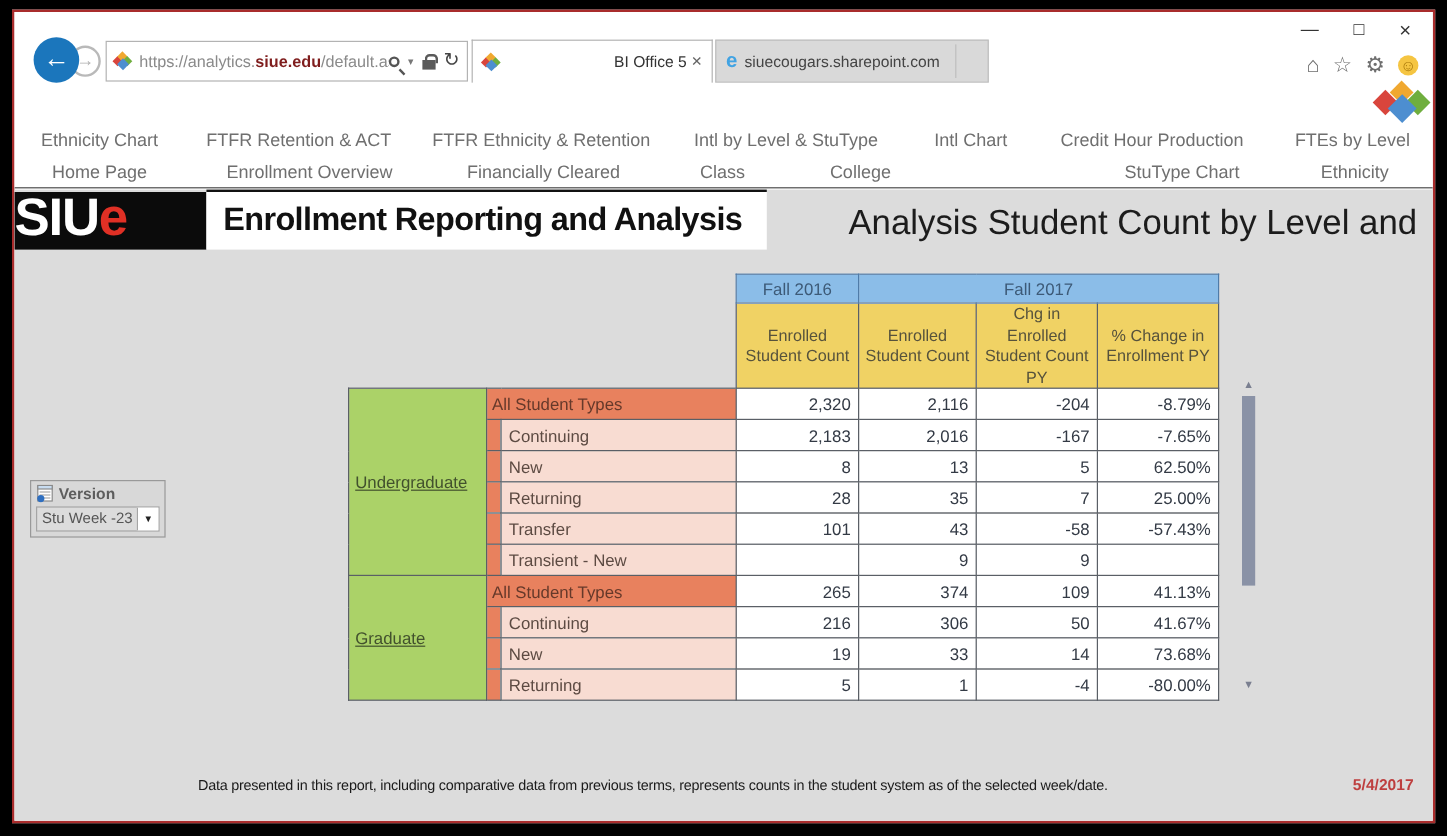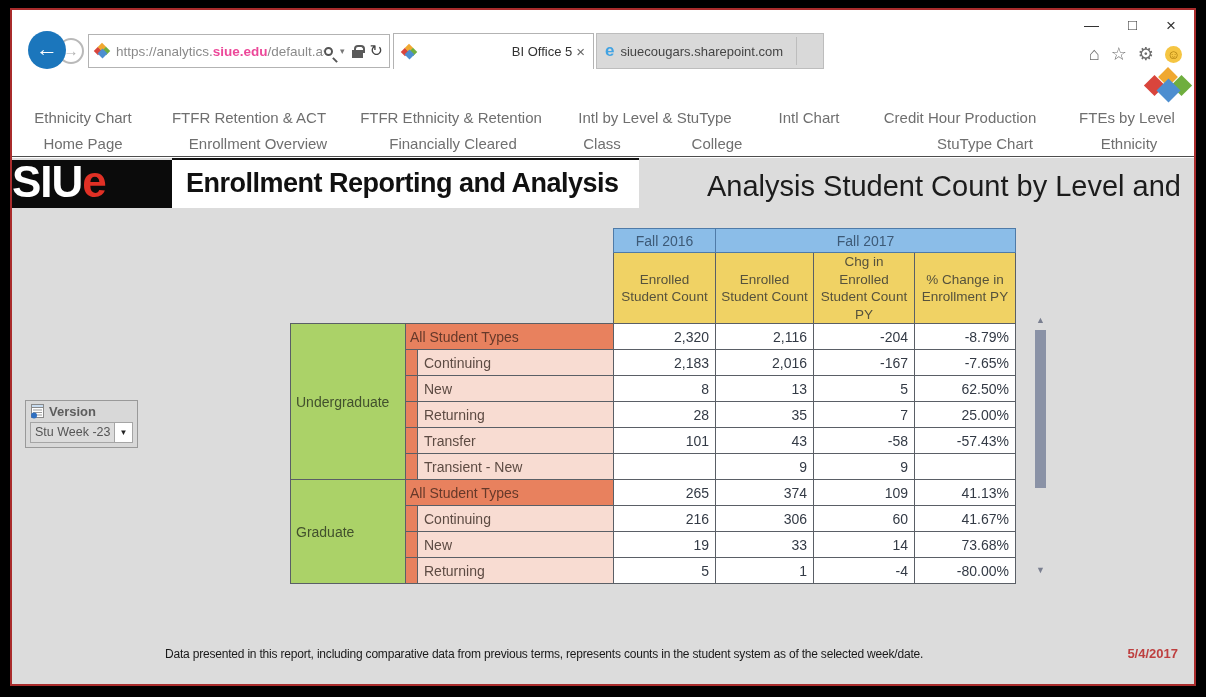--- a/index.html
+++ b/index.html
@@ -10,21 +10,21 @@
 
   
   .chrome { position:absolute; left:0; top:0; width:100%; height:59px; background:#fff; }
   .back-btn { position:absolute; left:16px; top:21px; width:38px; height:38px; border-radius:50%;
               background:#1b76bc; color:#fff; font-size:22px; font-weight:bold; text-align:center; line-height:36px; z-index:3; }
   .fwd-btn { position:absolute; left:46px; top:28px; width:26px; height:26px; border-radius:50%;
              background:#fff; border:2px solid #b9b9b9; color:#b0b0b0; font-size:15px; text-align:center; line-height:22px; }
   .addr-bar { position:absolute; left:76px; top:24px; width:302px; height:34px; background:#fff;
               border:1px solid #b3b3b3; display:flex; align-items:center; padding:0 6px; }
   .url { font-size:13.5px; color:#8a8a8a; white-space:nowrap; margin-left:6px; flex:1; overflow:hidden; }
-  .url b { color:#ec4899; font-weight:bold; }
+  .url b { color:#7f1d1d; font-weight:bold; }
   .addr-icons { display:flex; align-items:center; gap:7px; }
   .search-glass { width:9px; height:9px; border:2px solid #555; border-radius:50%; position:relative; }
   .search-glass::after { content:""; position:absolute; width:2px; height:6px; background:#555; left:8px; top:8px; transform:rotate(-45deg); }
   .mini-caret { font-size:9px; color:#777; }
   .lock-icon { width:11px; height:8px; background:#5a5a5a; position:relative; margin-top:5px; }
   .lock-icon::before { content:""; position:absolute; left:2px; top:-5px; width:7px; height:6px;
                        border:2px solid #5a5a5a; border-bottom:none; border-radius:4px 4px 0 0; }
   .refresh-glyph { font-size:16px; color:#444; line-height:1; }
   .btab { position:absolute; top:23px; height:36px; display:flex; align-items:center; padding:0 8px; font-size:13px; color:#333; }
   .btab.active { left:381px; width:201px; background:#fff; border:1px solid #b3b3b3; border-bottom:none;text-align:right; }
@@ -79,21 +79,21 @@
   .version-btn { position:absolute; right:0; top:0; width:18px; height:19px; background:#fff;
                  border-left:1px solid #a5a5a5; text-align:center; font-size:8px; color:#222; line-height:19px; }
 
   
   .enr-table { position:absolute; left:278px; top:70px; border-collapse:collapse; table-layout:fixed; }
   .enr-table td { border:1px solid #5a5f66; font-size:14px; overflow:hidden; white-space:nowrap; }
   td.ghost { border:none; background:transparent; }
   td.yearhdr { background:#8bbde8; color:#3d5a77; text-align:center; height:24px; border-color:#4f7ba8; }
   td.colhdr { background:#f0d264; color:#56523c; text-align:center; height:60px; font-size:13.5px;
               line-height:1.3; white-space:normal; padding:0 4px; }
-  td.level { background:#abd268; color:#42512d; padding-left:5px; }
+  td.level { background:#abd268; color:#42512d; padding-left:5px;text-decoration:underline; }
   td.total-label { background:#e8815e; color:#66392a; padding-left:4px; }
   td.indent { background:#e8815e; padding:0; }
   td.sub-label { background:#f8dcd2; color:#5d4b43; padding-left:6px; }
   td.num { background:#fff; color:#333a45; text-align:right; padding-right:6px; height:26px;margin-left:40px; }
   .w-level{width:115px;} .w-indent{width:12px;} .w-label{width:196px;}
   .w-c1{width:102px;} .w-c2{width:98px;} .w-c3{width:101px;} .w-c4{width:101px;}
 
   
   .vscroll { position:absolute; left:1021px; top:156px; width:15px; height:262px; }
   .scroll-arrow { position:absolute; left:0; width:15px; height:12px; color:#7a7f90; font-size:9px; text-align:center; line-height:12px; }
@@ -280,21 +280,21 @@
         <td class="num">265</td>
         <td class="num">374</td>
         <td class="num">109</td>
         <td class="num">41.13%</td>
       </tr>
       <tr>
         <td class="indent"></td>
         <td class="sub-label">Continuing</td>
         <td class="num">216</td>
         <td class="num">306</td>
-        <td class="num">60</td>
+        <td class="num">50</td>
         <td class="num">41.67%</td>
       </tr>
       <tr>
         <td class="indent"></td>
         <td class="sub-label">New</td>
         <td class="num">19</td>
         <td class="num">33</td>
         <td class="num">14</td>
         <td class="num">73.68%</td>
       </tr>

